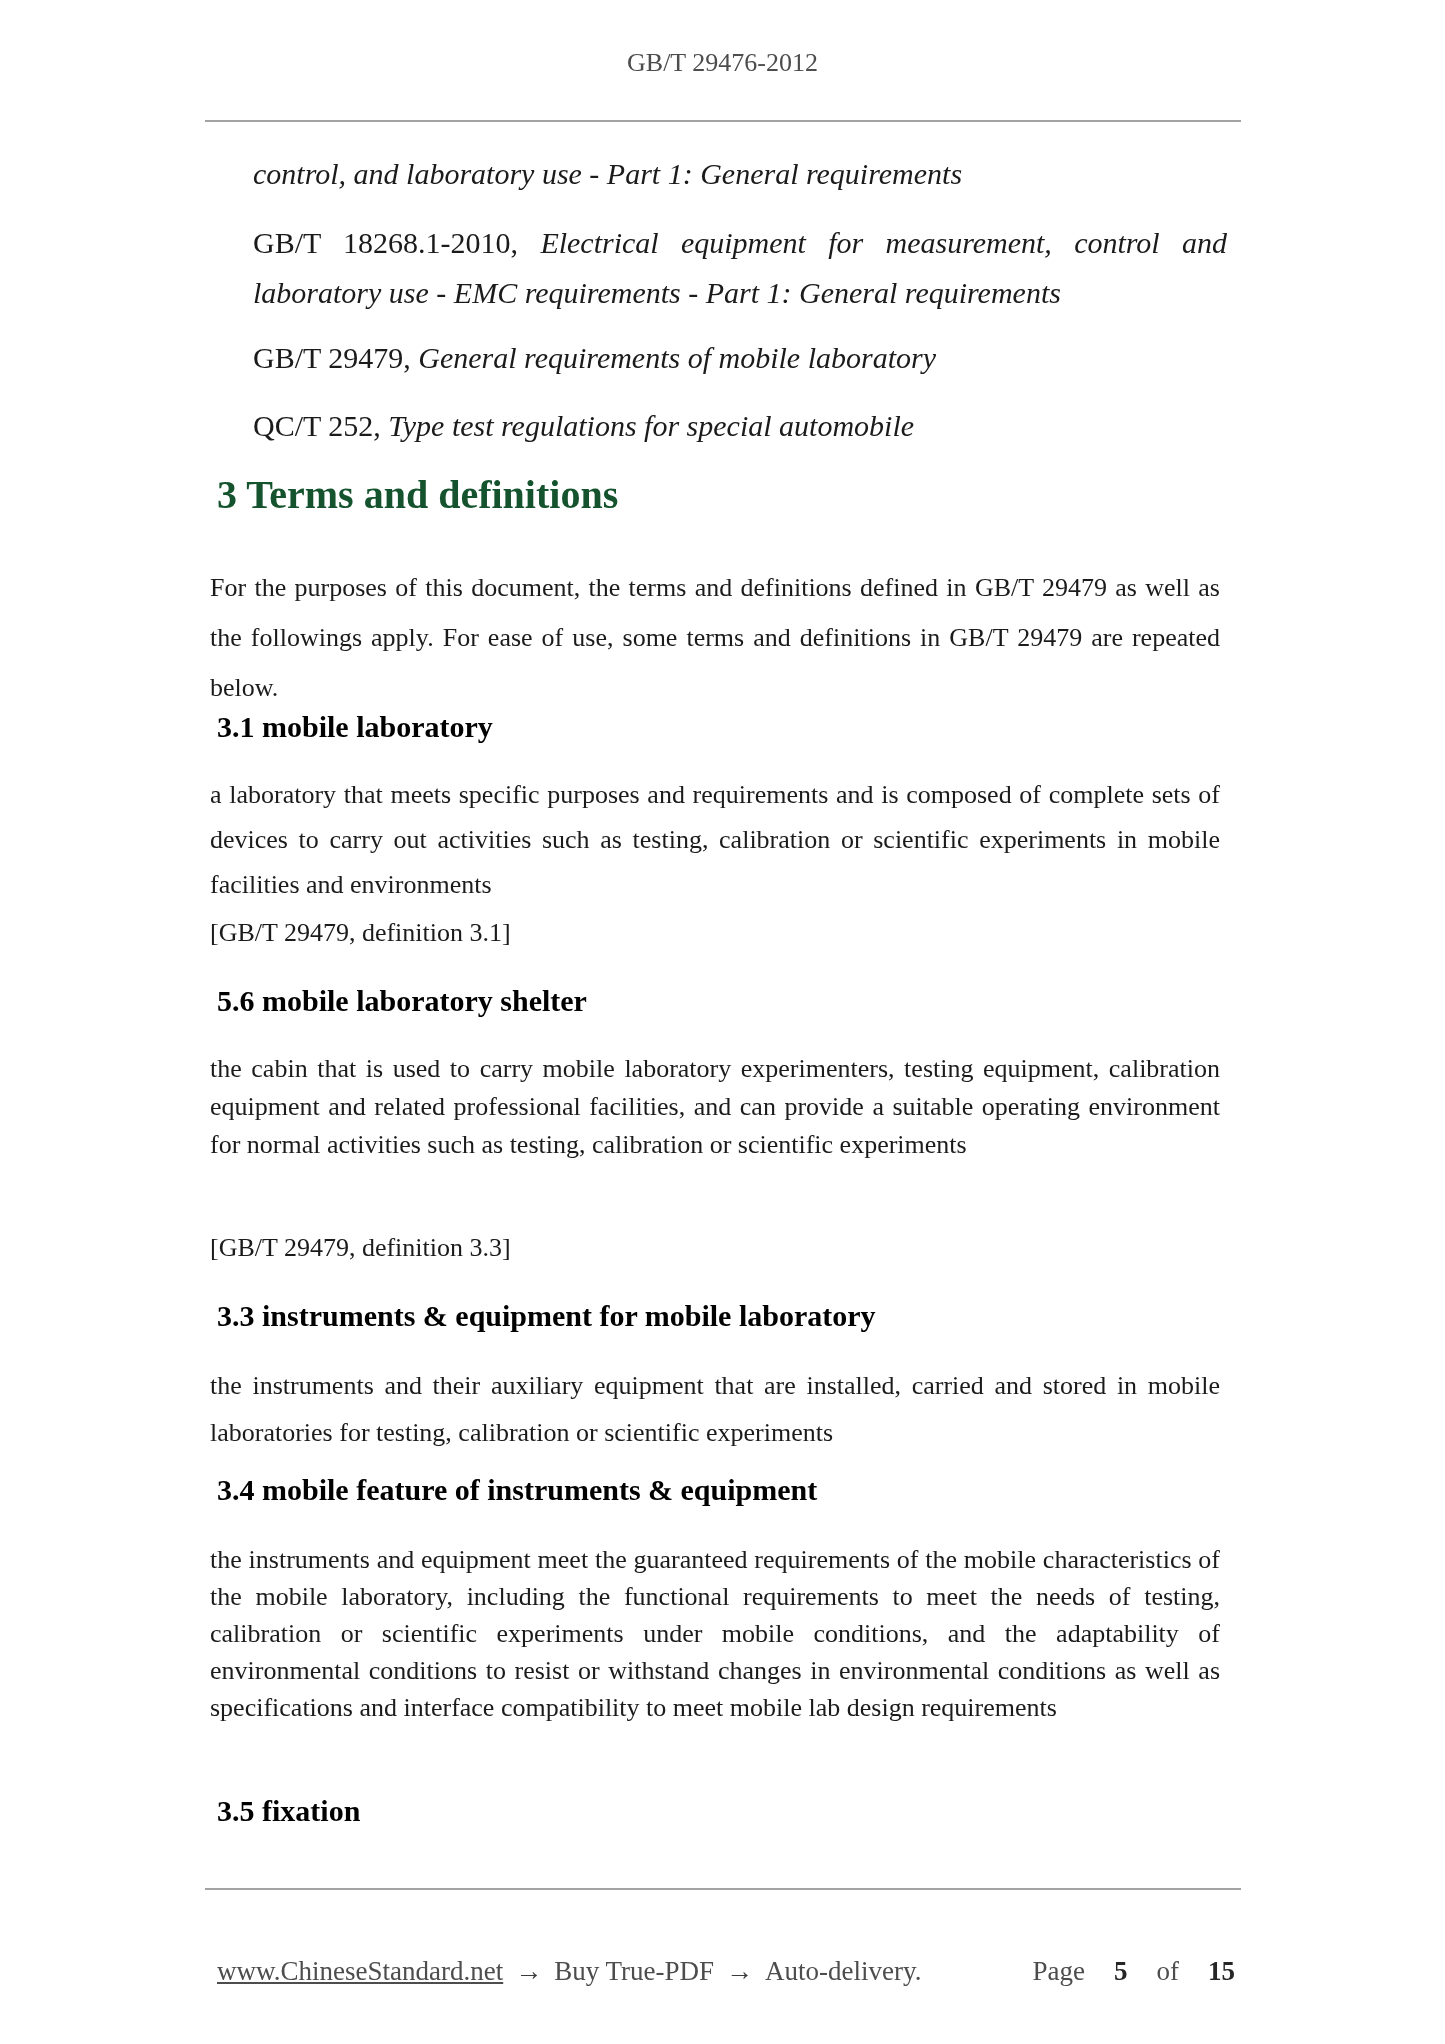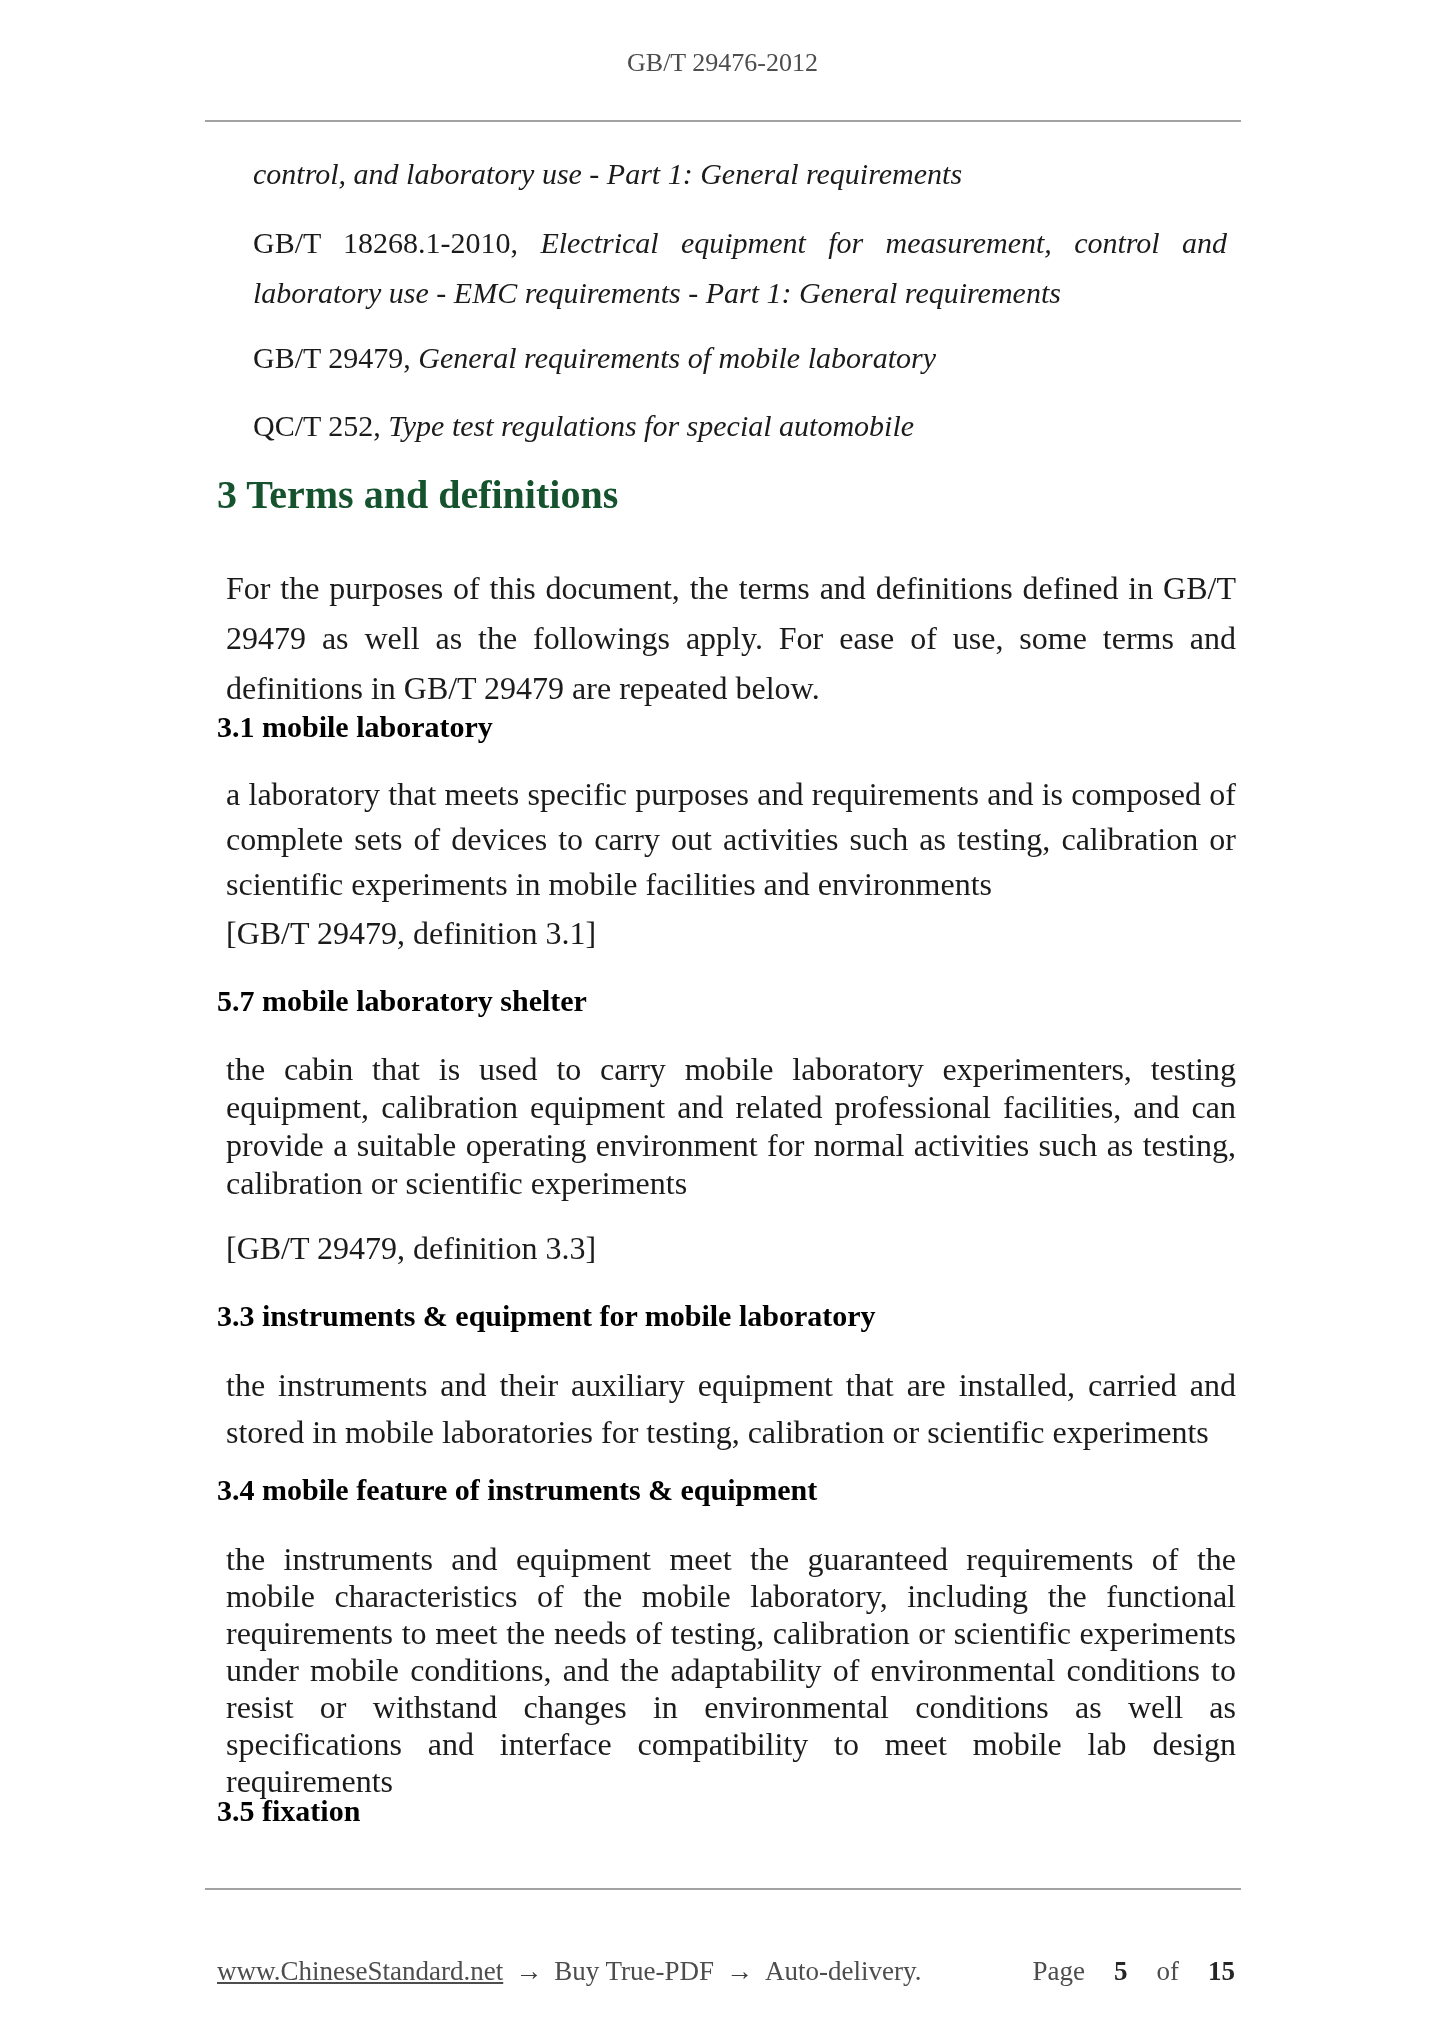--- a/index.html
+++ b/index.html
@@ -38,22 +38,22 @@
   .ref-1 { top: 218px; line-height: 50px; }
   .ref-2 { top: 336px; }
   .ref-3 { top: 404px; }
 
   .h1 {
     top: 468px; left: 217px; width: 1010px;
     font-size: 40px; line-height: 54px;
     font-weight: bold; color: #14532d;
   }
   .body-par {
-    left: 226px; width: 1010px;
-    font-size: 32px; line-height: 50px;
+    left: 210px; width: 1010px;
+    font-size: 26px; line-height: 50px;
     text-align: justify;
   }
   .intro { top: 563px; }
 
   .h2 {
     left: 217px; width: 1010px;
     font-size: 30px; line-height: 40px;
     font-weight: bold; color: #000000;
   }
   .h2-31 { top: 707px; }
@@ -100,21 +100,21 @@
   <div class="abs ref ref-3"><span>QC/T 252, </span><em>Type test regulations for special automobile</em></div>
 
   <div class="abs h1">3 Terms and definitions</div>
 
   <div class="abs body-par intro">For the purposes of this document, the terms and definitions defined in GB/T 29479 as well as the followings apply. For ease of use, some terms and definitions in GB/T 29479 are repeated below.</div>
 
   <div class="abs h2 h2-31">3.1 mobile laboratory</div>
   <div class="abs body-par par-31">a laboratory that meets specific purposes and requirements and is composed of complete sets of devices to carry out activities such as testing, calibration or scientific experiments in mobile facilities and environments</div>
   <div class="abs body-par src-31">[GB/T 29479, definition 3.1]</div>
 
-  <div class="abs h2 h2-32">5.7 mobile laboratory shelter</div>
+  <div class="abs h2 h2-32">5.6 mobile laboratory shelter</div>
   <div class="abs body-par par-32">the cabin that is used to carry mobile laboratory experimenters, testing equipment, calibration equipment and related professional facilities, and can provide a suitable operating environment for normal activities such as testing, calibration or scientific experiments</div>
   <div class="abs body-par src-33">[GB/T 29479, definition 3.3]</div>
 
   <div class="abs h2 h2-33">3.3 instruments &amp; equipment for mobile laboratory</div>
   <div class="abs body-par par-33">the instruments and their auxiliary equipment that are installed, carried and stored in mobile laboratories for testing, calibration or scientific experiments</div>
 
   <div class="abs h2 h2-34">3.4 mobile feature of instruments &amp; equipment</div>
   <div class="abs body-par par-34">the instruments and equipment meet the guaranteed requirements of the mobile characteristics of the mobile laboratory, including the functional requirements to meet the needs of testing, calibration or scientific experiments under mobile conditions, and the adaptability of environmental conditions to resist or withstand changes in environmental conditions as well as specifications and interface compatibility to meet mobile lab design requirements</div>
 
   <div class="abs h2 h2-35">3.5 fixation</div>

